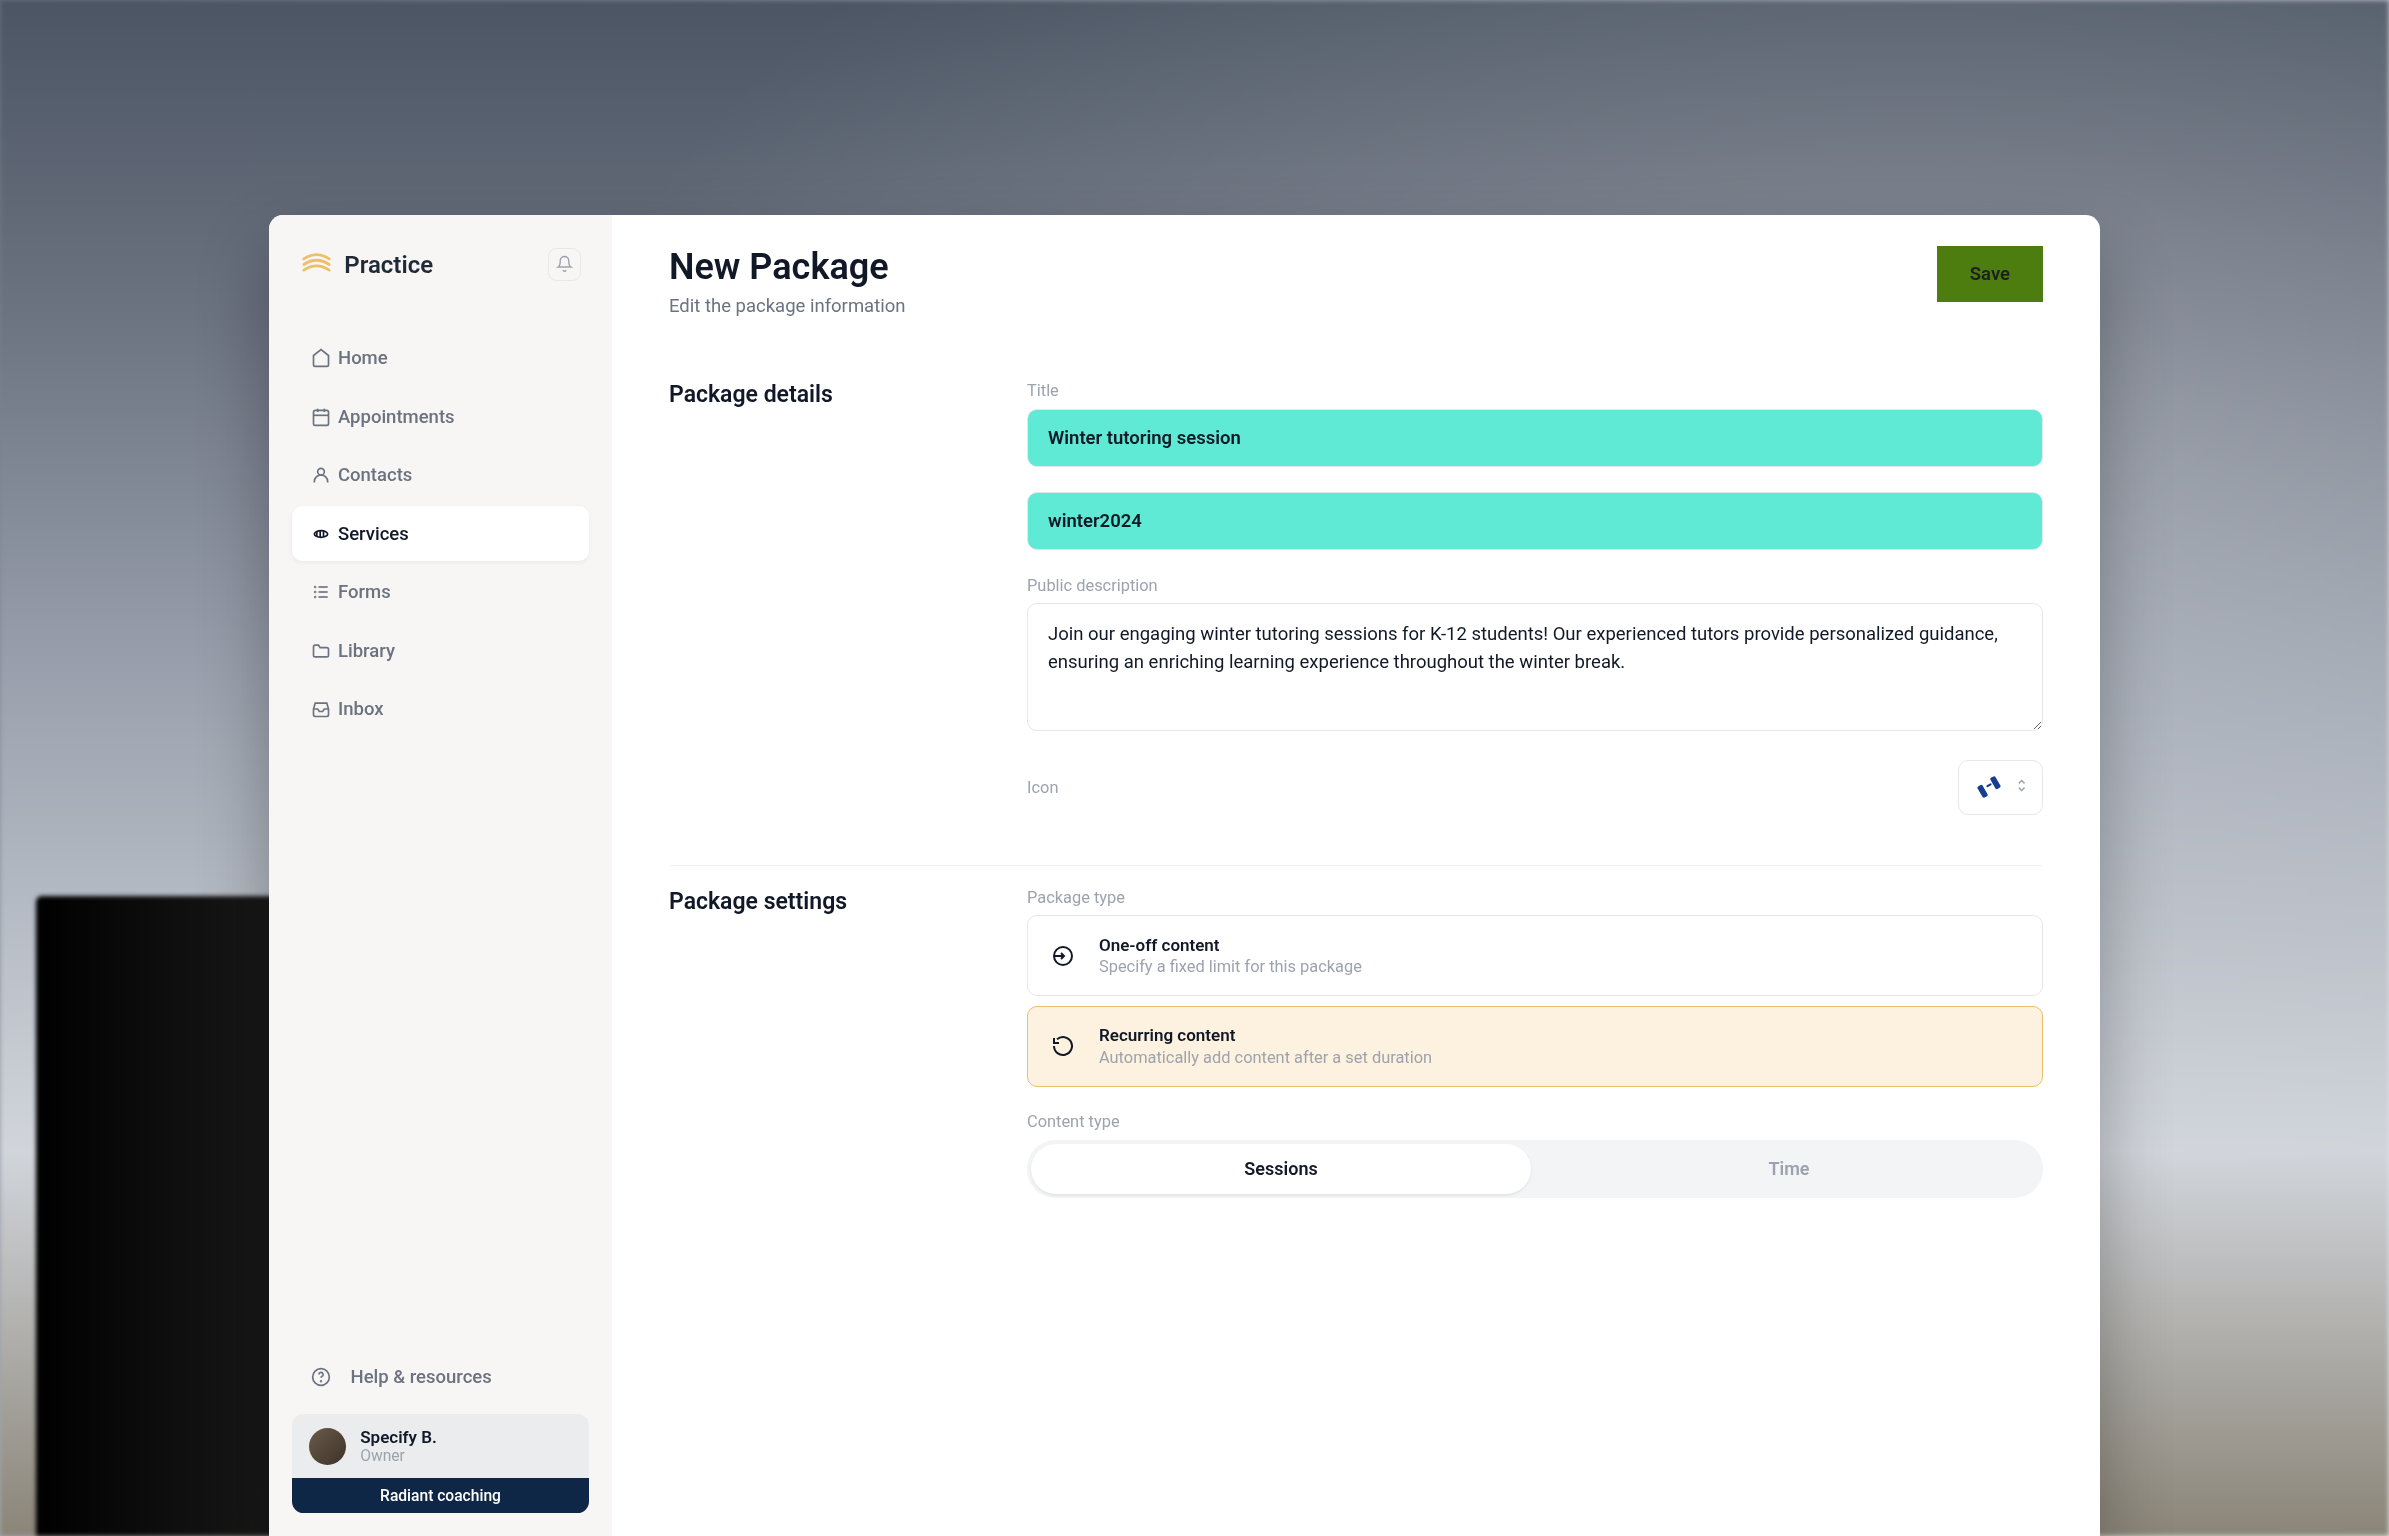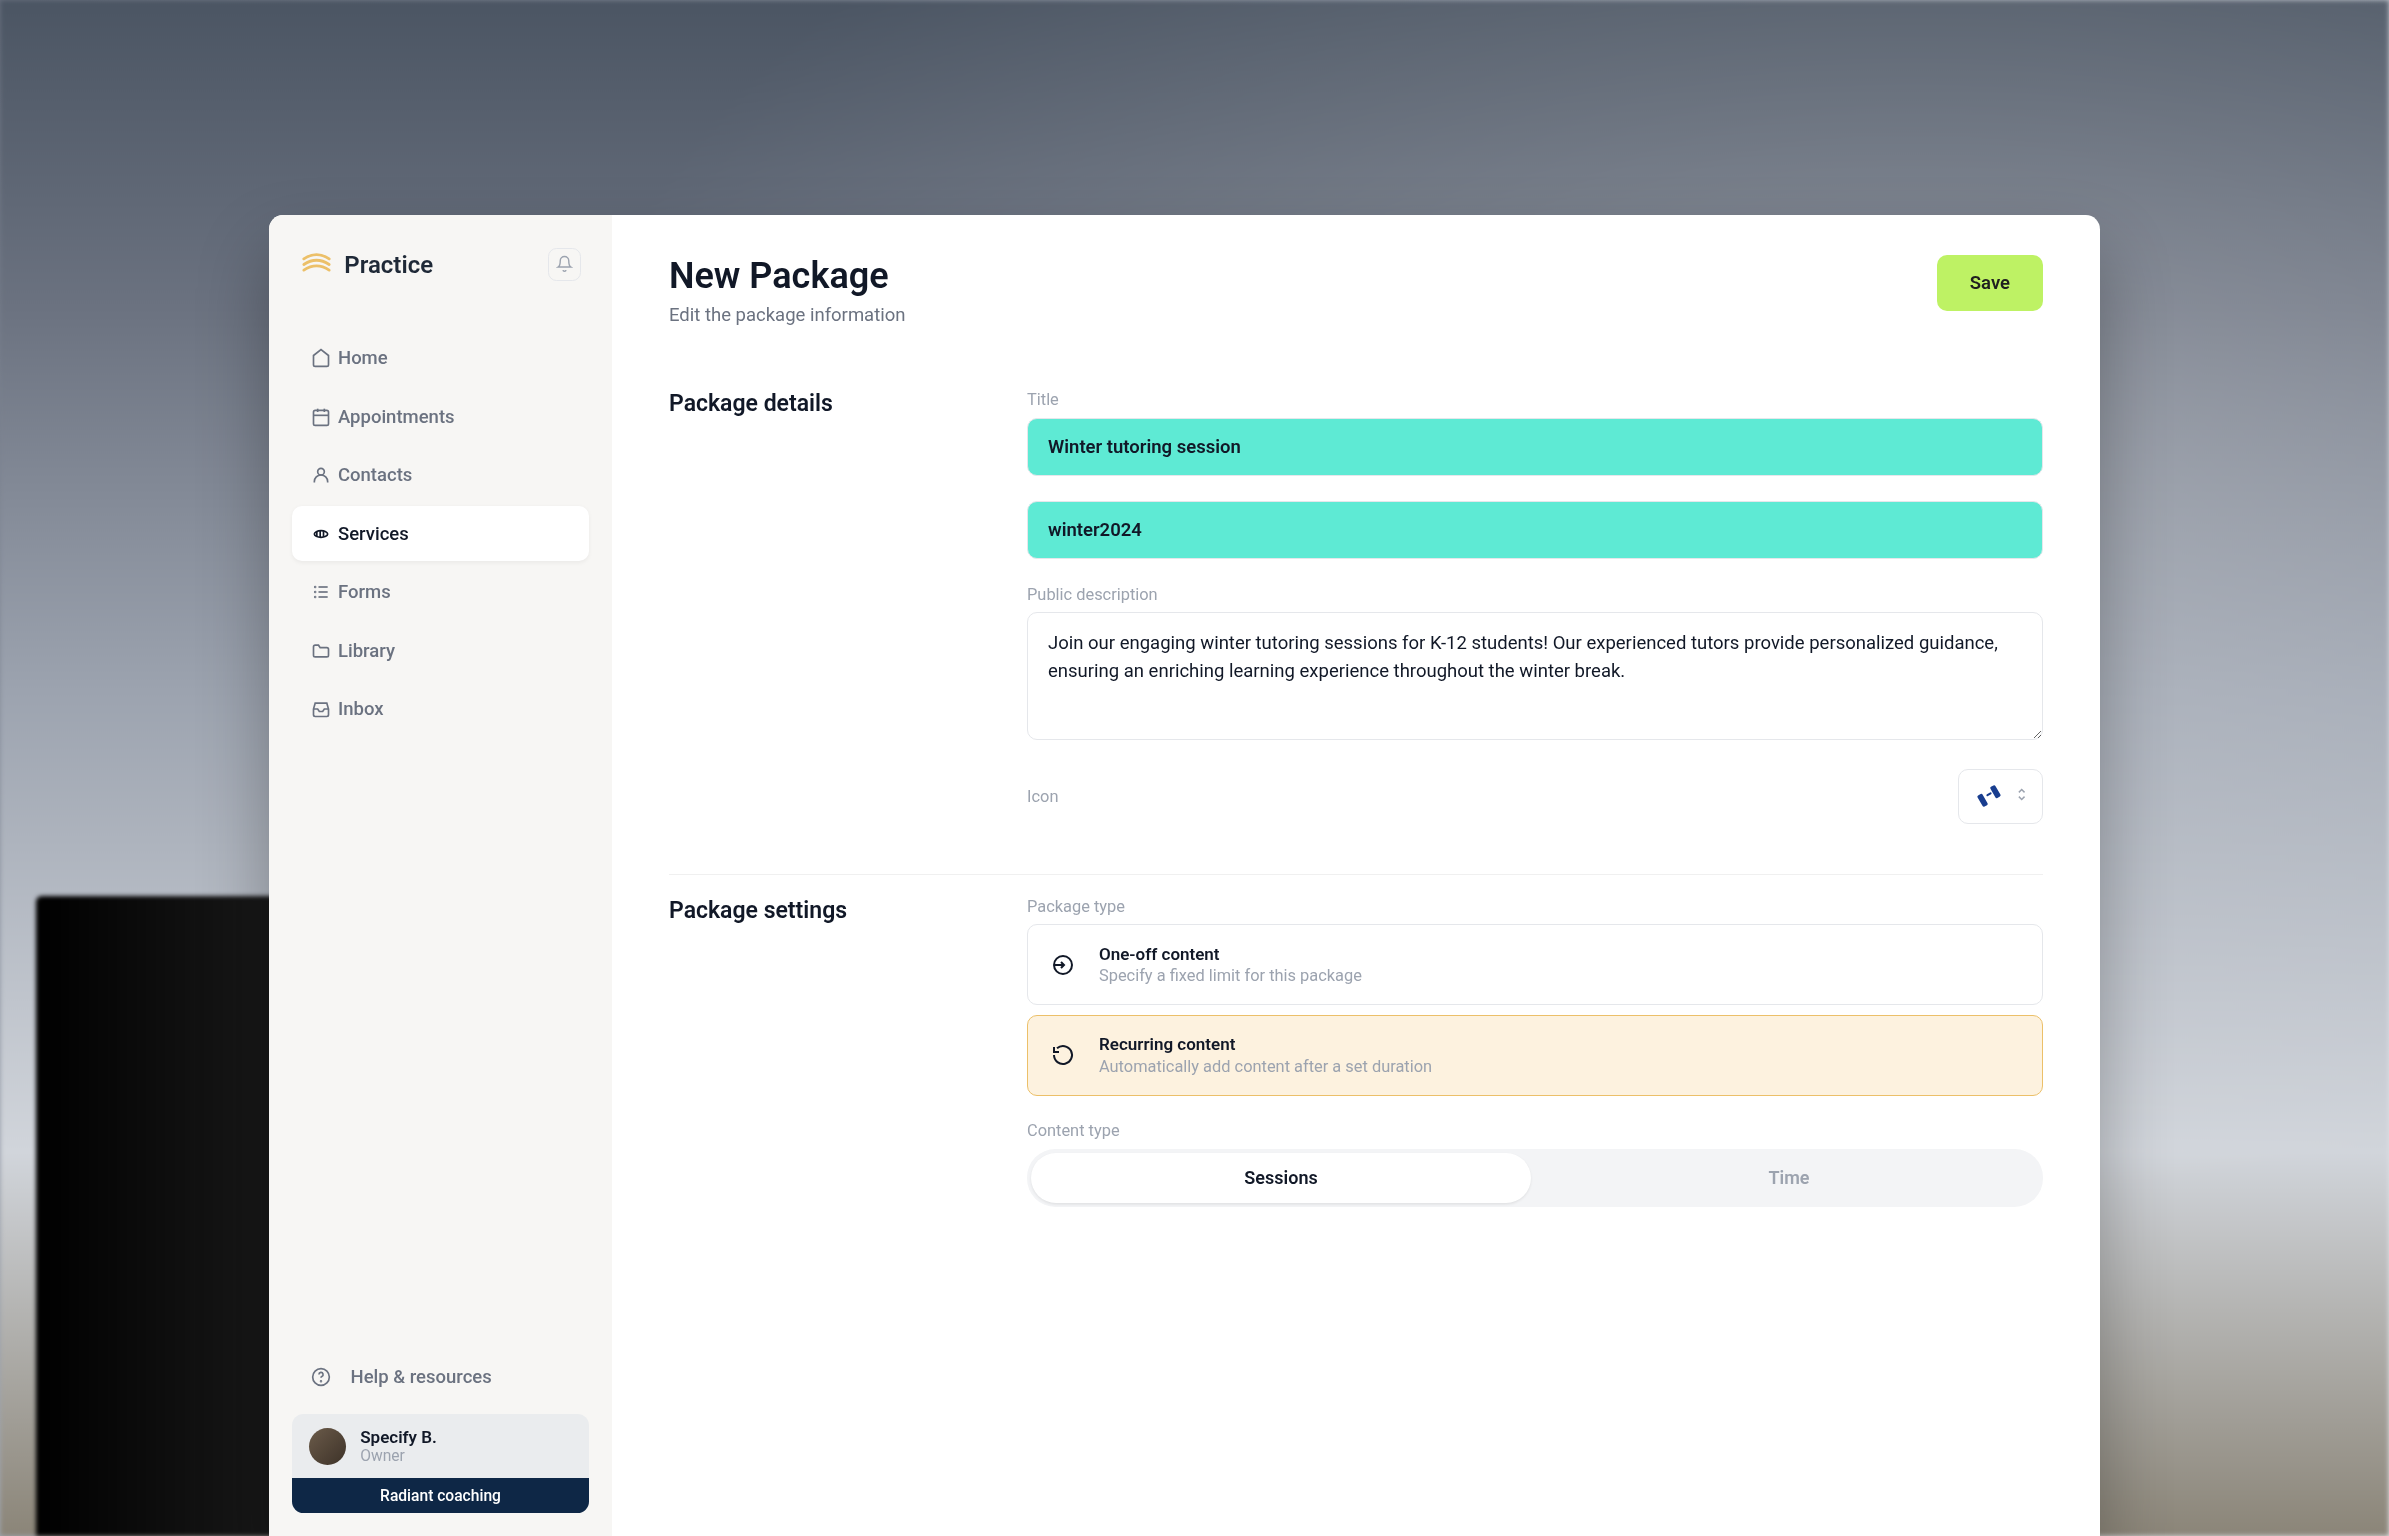--- a/index.html
+++ b/index.html
@@ -19,25 +19,25 @@
 .nav-icon{width:23px;height:23px;display:flex;align-items:center;justify-content:center;flex-shrink:0}
 .nav-label{font-size:18.5px;font-weight:500}
 .sidebar-footer{margin-top:auto;display:flex;flex-direction:column;gap:10px}
 .help-item{display:flex;align-items:center;gap:18.5px;padding:15.6px 17px;cursor:pointer;color:#6b7280}
 .user-card{background:#eaecee;border-radius:11.4px;overflow:hidden}
 .user-info{display:flex;align-items:center;gap:14.2px;padding:12.8px 17px}
 .avatar{width:37px;height:37px;border-radius:50%;background:linear-gradient(135deg,#6b5b4a,#3d3228);flex-shrink:0}
 .user-name{font-size:17px;font-weight:600;color:#111827}
 .user-role{font-size:15.6px;color:#9ca3af}
 .company-bar{background:#0e2746;color:#fff;padding:8.5px;text-align:center;font-size:15.6px;font-weight:500}
-.main{flex:1;overflow-y:auto;padding:40px 57px}
+.main{flex:1;overflow-y:auto;padding:31px 57px}
 .page-header{display:flex;justify-content:space-between;align-items:flex-start;margin-bottom:64px}
 .page-title{font-size:36px;font-weight:600;color:#111827;margin-bottom:7.1px}
 .page-subtitle{font-size:18.5px;color:#6b7280}
-.save-btn{background:#bef264;border:none;padding:17px 33px;border-radius:10px;font-size:18.5px;font-weight:600;color:#1f1f1f;cursor:pointer}
+.save-btn{background:#4d7c0f;border:none;padding:17px 33px;border-radius:0;font-size:18.5px;font-weight:600;color:#1f1f1f;cursor:pointer}
 .section{display:flex;gap:74px;padding-bottom:50px;margin-bottom:22px;border-bottom:0.7px solid #f0f0f0}
 .section:last-child{border-bottom:none}
 .section-title{font-size:23px;font-weight:600;color:#111827;width:284px;flex-shrink:0}
 .section-fields{flex:1;display:flex;flex-direction:column;gap:25.6px}
 .field-label{font-size:16.4px;color:#9ca3af;margin-bottom:8.5px}
 .text-input{width:100%;padding:17px 20px;border:1.1px solid #e5e7eb;border-radius:10px;font-size:18.5px;font-weight:600;color:#111827;background:#5eead4}
 .textarea{width:100%;padding:17px 20px;border:1.1px solid #e5e7eb;border-radius:10px;font-size:18.5px;color:#111827;font-family:inherit;resize:vertical;min-height:128px;line-height:1.5}
 .icon-row{display:flex;justify-content:space-between;align-items:center}
 .icon-picker{display:flex;align-items:center;gap:12.8px;padding:11.4px 14.2px;border:1.1px solid #e5e7eb;border-radius:10px;cursor:pointer}
 .icon-preview{width:30px;height:30px;display:flex;align-items:center;justify-content:center}

